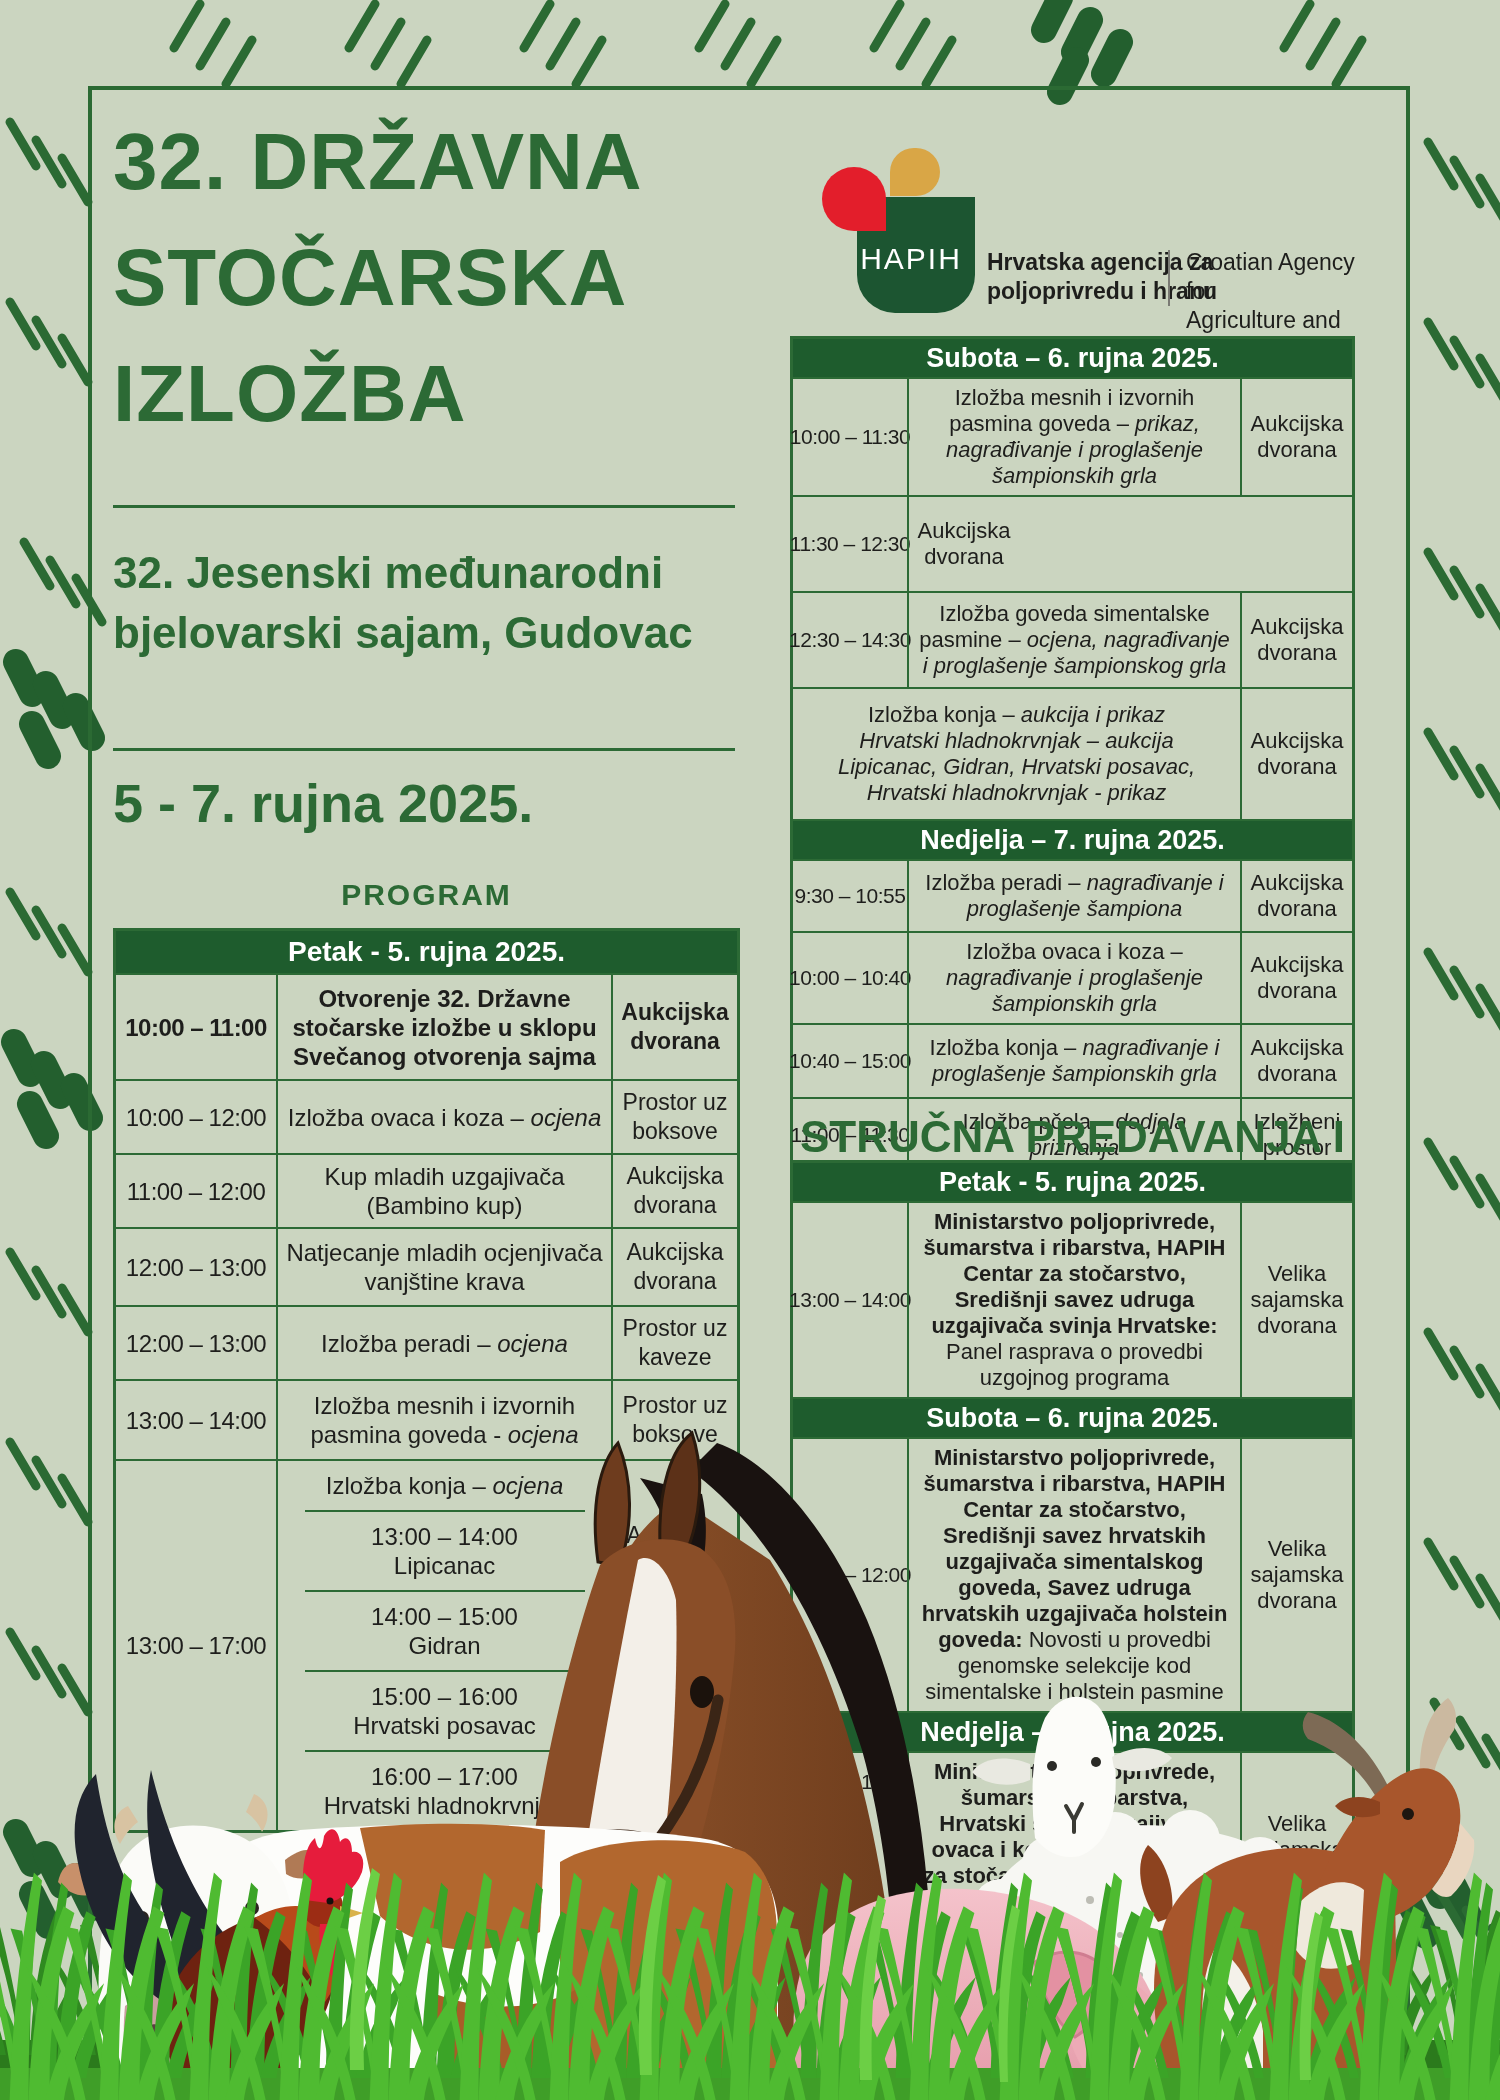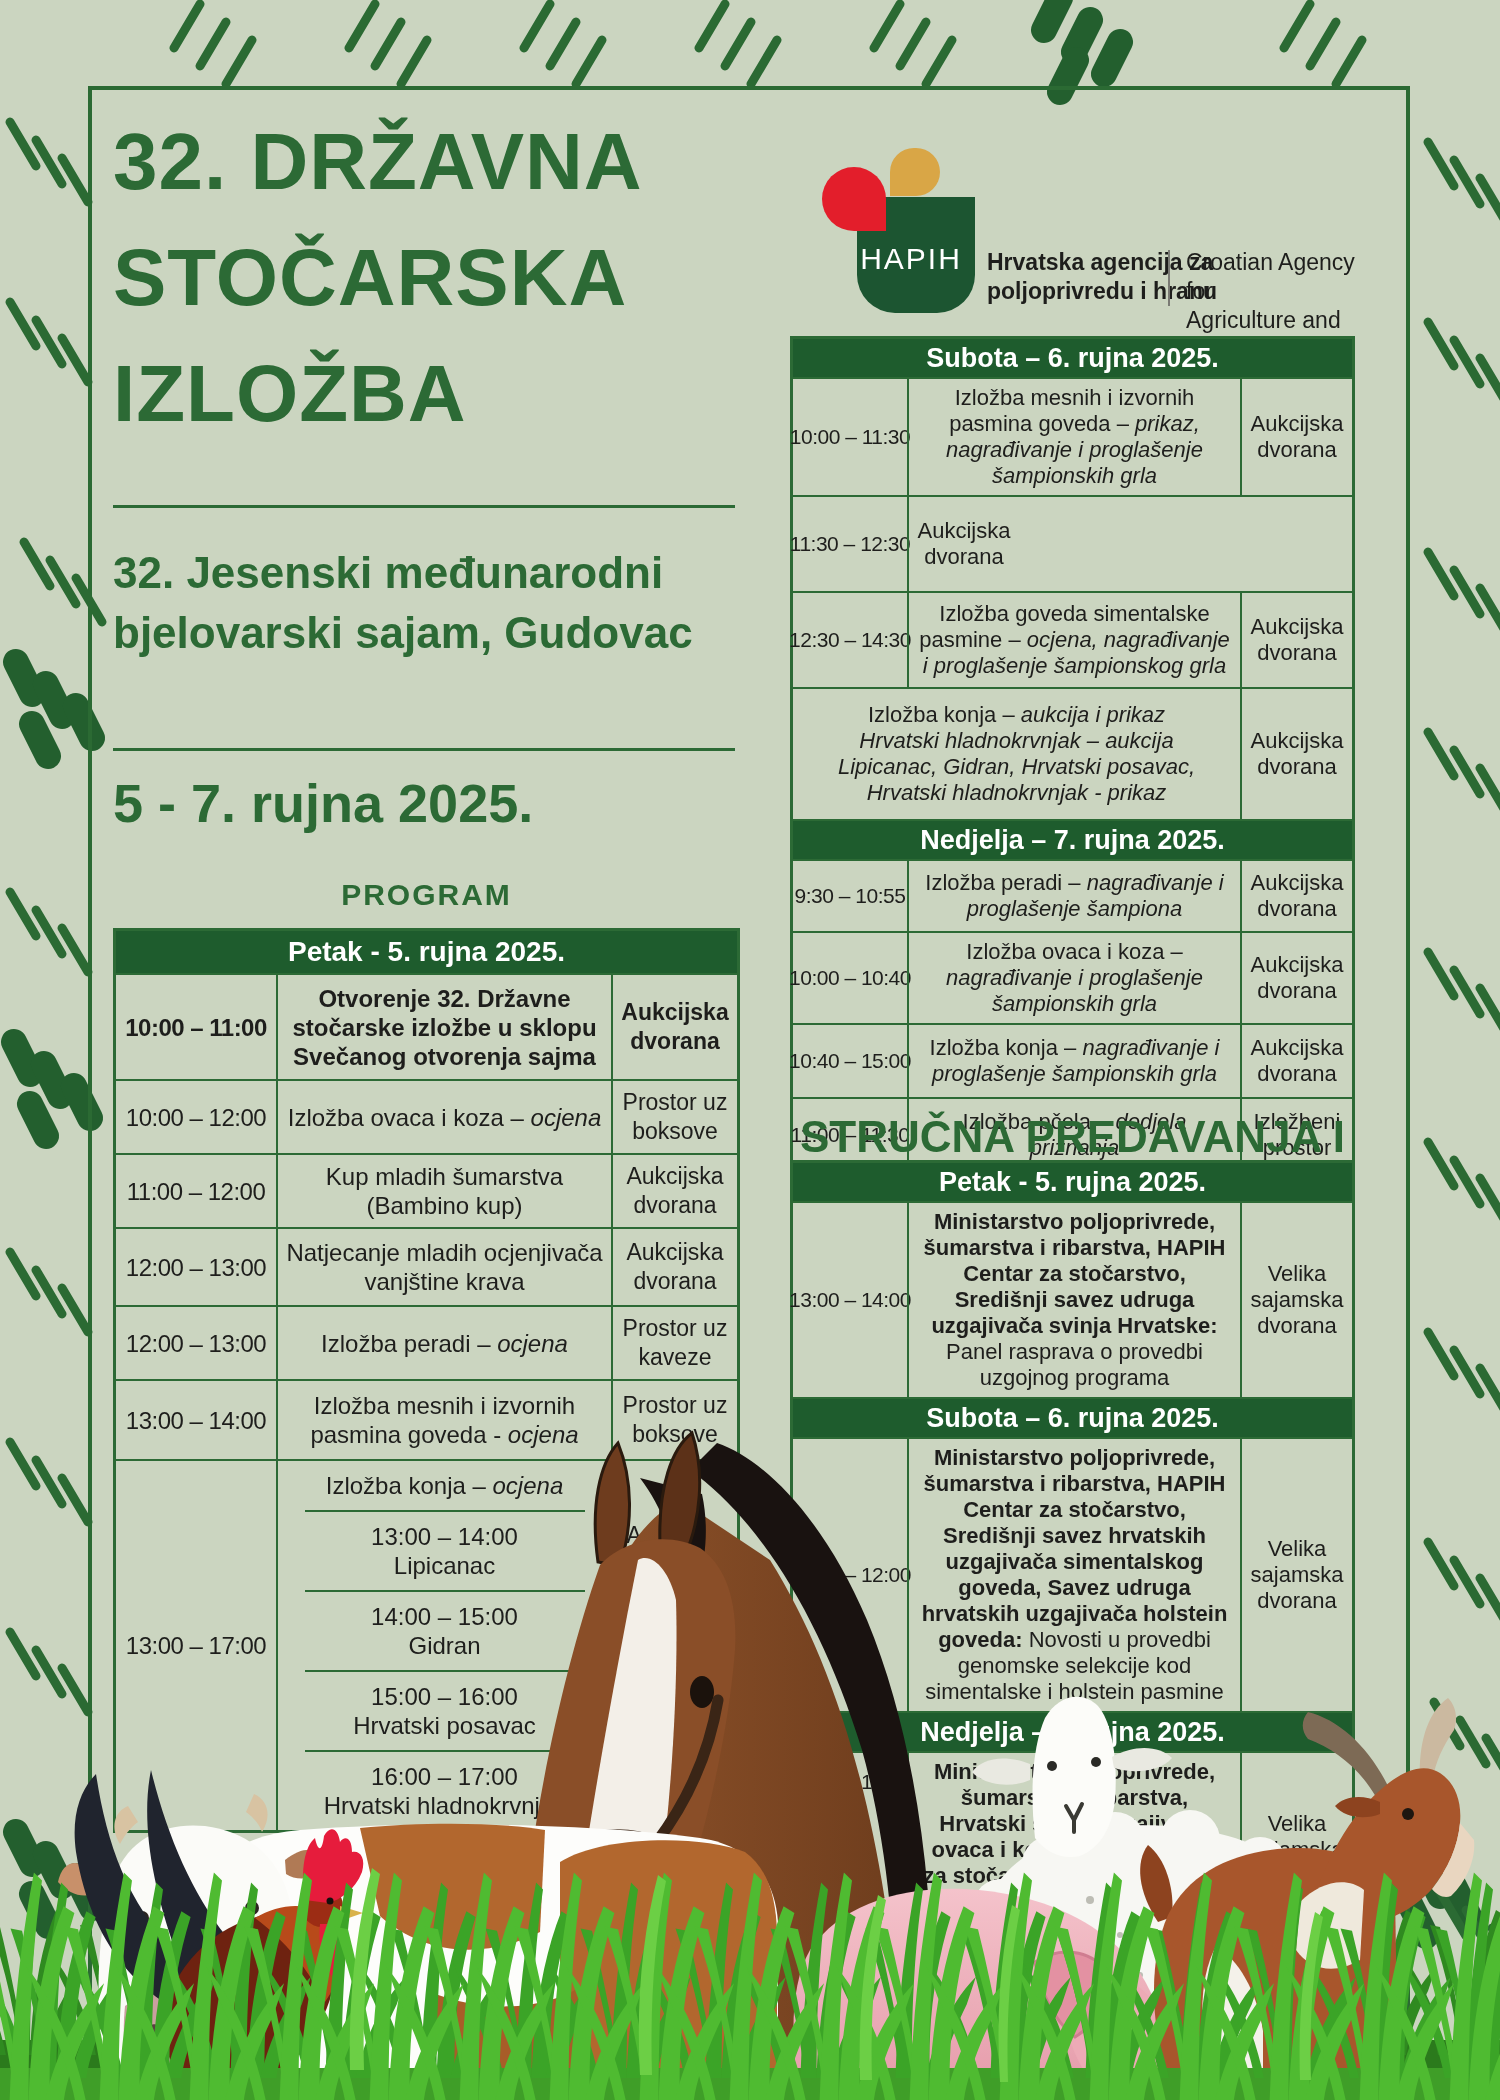--- a/index.html
+++ b/index.html
@@ -133,21 +133,21 @@
     <div class="row" style="min-height:72px;">
       <div class="cell time-cell">10:00 – 12:00</div>
       <div class="cell event-cell">
           <span class="ev"><span>Izložba ovaca i koza – </span><span class="it">ocjena</span></span>
         </div>
       <div class="cell room-cell">Prostor uz boksove</div>
     </div>
     <div class="row" style="min-height:72px;">
       <div class="cell time-cell">11:00 – 12:00</div>
       <div class="cell event-cell">
-          <span class="ev">Kup mladih šumarstva (Bambino kup)</span>
+          <span class="ev">Kup mladih uzgajivača (Bambino kup)</span>
         </div>
       <div class="cell room-cell">Aukcijska dvorana</div>
     </div>
     <div class="row" style="min-height:76px;">
       <div class="cell time-cell">12:00 – 13:00</div>
       <div class="cell event-cell">
           <span class="ev">Natjecanje mladih ocjenjivača vanjštine krava</span>
         </div>
       <div class="cell room-cell">Aukcijska dvorana</div>
     </div>

